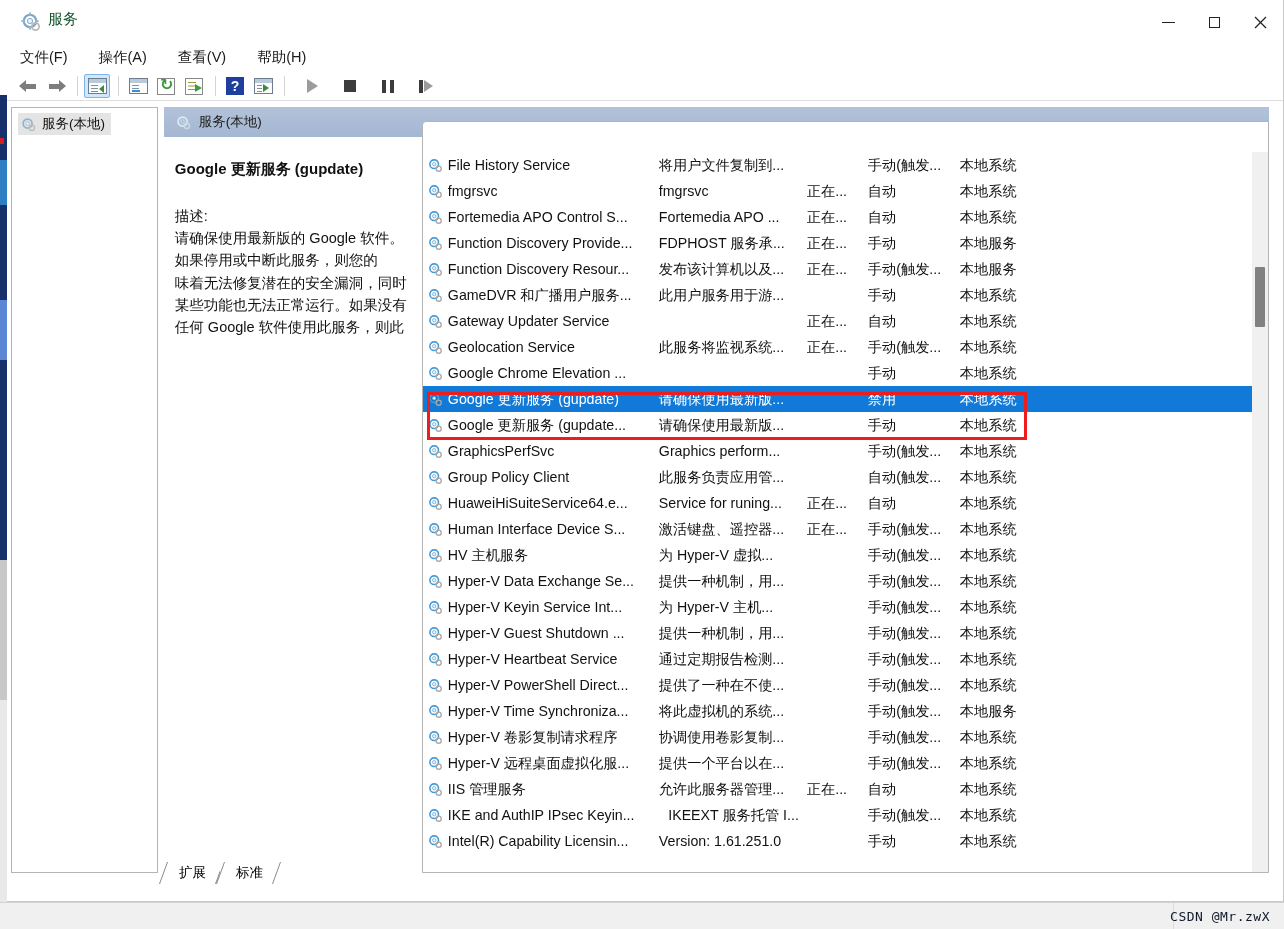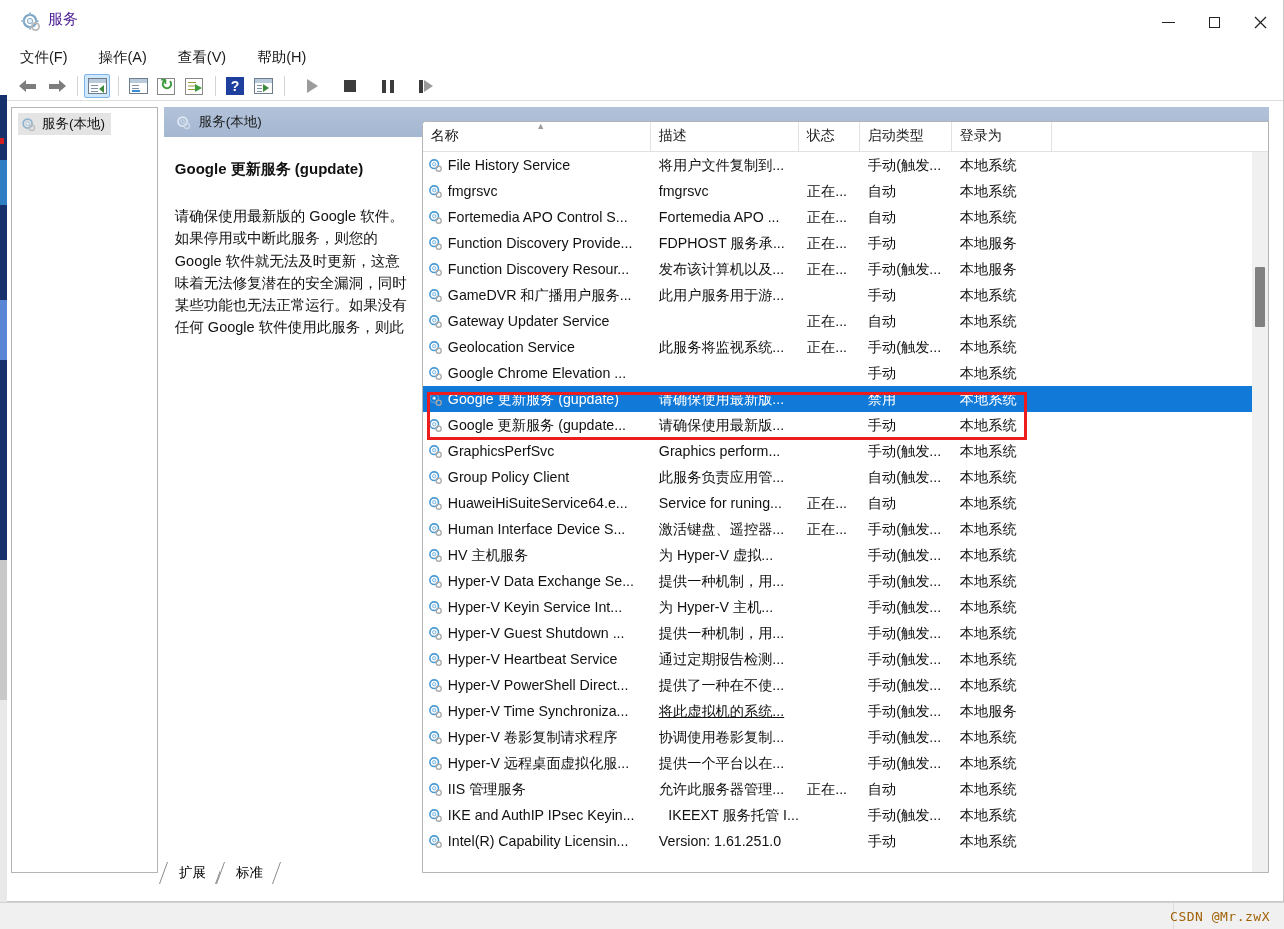--- a/index.html
+++ b/index.html
@@ -28,21 +28,21 @@
   .bg-sliver-red { position:absolute; left:0; top:138px; width:4px; height:6px; background:#d21f1f; }
 
   
   .window { position:absolute; left:7px; top:0; width:1277px; height:902px;
     background:#ffffff; border:1px solid #c8c8c8; border-top:none; border-left:none;
   }
 
   
   .titlebar { position:relative; height:45px; background:#ffffff; border-bottom:none; }
   .title-icon { position:absolute; left:14px; top:12px; width:20px; height:20px; }
-  .title-text { position:absolute; left:41px; top:10px; font-size:15px; color:#4c1d95; }
+  .title-text { position:absolute; left:41px; top:10px; font-size:15px; color:#14532d; }
   .wbtns { position:absolute; right:0; top:0; height:45px; display:flex; }
   .wbtn { width:46px; height:45px; display:flex; align-items:center; justify-content:center;
     font-size:15px; color:#222; cursor:default; }
   .sq { width:11px; height:11px; border:1.3px solid #222; }
   .dash { width:13px; height:1.3px; background:#222; }
 
   
   .menubar { position:relative; height:27px; background:#ffffff; padding-left:13px; display:flex; align-items:flex-start;}
   .menu-item { font-size:14.5px; color:#1b1b1b; padding:3px 10px 3px 0; margin-right:21px; cursor:default; }
 
@@ -147,21 +147,21 @@
   .tab { position:relative; height:22px; padding:2px 14px 0 16px; font-size:13.5px; color:#000000;
     background:#ffffff; cursor:default; }
   .tab::before { content:""; position:absolute; left:0; top:0; bottom:0; width:12px;
     border-left:1px solid #8a8a8a; transform:skewX(-20deg); }
   .tab::after { content:""; position:absolute; right:0; top:0; bottom:0; width:12px;
     border-right:1px solid #8a8a8a; transform:skewX(-20deg); }
 
   
   .statusbar { position:absolute; left:0; bottom:0; width:1284px; height:27px; background:#f0f0f0;
     border-top:1px solid #d2d2d2; }
-  .watermark { position:absolute; right:14px; top:6px; font-size:13px; color:#a16207;
+  .watermark { position:absolute; right:14px; top:6px; font-size:13px; color:#0f172a;
     font-family:"DejaVu Sans Mono","Liberation Mono",monospace; letter-spacing:.5px; }
   .sb-seg { position:absolute; right:110px; top:0; width:1px; height:27px; background:#dcdcdc; }
 </style>
 </head>
 <body>
 
 <div id="root">
 
   <div class="bg-sliver"></div>
   <div class="bg-sliver-red"></div>
@@ -281,37 +281,30 @@
             <circle cx="7" cy="7" r="4.8" fill="none" stroke="#dfe9f4" stroke-width="1.8"></circle>
             <circle cx="7" cy="7" r="1.9" fill="#a9bcd6" stroke="#dfe9f4" stroke-width=".8"></circle>
             <circle cx="11.6" cy="11.6" r="2.8" fill="none" stroke="#cfd9e6" stroke-width="1.4"></circle>
           </svg>
           <span class="lbl">服务(本地)</span>
         </div>
 
         <div class="descpane">
           <div class="desc-title">Google 更新服务 (gupdate)</div>
           <div class="desc-gap"></div>
+          <div class="desc-label">描述:</div>
           <div class="desc-text">请确保使用最新版的 Google 软件。</div>
           <div class="desc-text">如果停用或中断此服务，则您的</div>
-          <div class="desc-text">Google 软件就无法及时更新，这意</div>
           <div class="desc-text">味着无法修复潜在的安全漏洞，同时</div>
           <div class="desc-text">某些功能也无法正常运行。如果没有</div>
           <div class="desc-text">任何 Google 软件使用此服务，则此</div>
         </div>
 
         <div class="rp-body">
           <div class="list">
-            <div class="colhdr" id="colhdr">
-                <div class="c" style="width: 228px;"><span>名称</span><span class="sortmark">▲</span></div>
-                <div class="c" style="width: 148px;"><span>描述</span></div>
-                <div class="c" style="width: 61px;"><span>状态</span></div>
-                <div class="c" style="width: 92px;"><span>启动类型</span></div>
-                <div class="c" style="width: 100px;"><span>登录为</span></div>
-              </div>
             <div class="rows" id="rows">
                 <div class="row">
                   <div class="cell name" style="width: 228px;">
                     <span class="gear"><svg viewBox="0 0 16 16" width="15" height="15">
                         <circle cx="6.6" cy="6.6" r="4.6" fill="none" stroke="#4a9ad4" stroke-width="1.7"></circle>
                         <circle cx="6.6" cy="6.6" r="1.8" fill="#eaf4fb" stroke="#4a9ad4" stroke-width=".7"></circle>
                         <circle cx="11.4" cy="11.4" r="2.7" fill="none" stroke="#a8a8a8" stroke-width="1.4"></circle>
                       </svg></span>
                     <span>File History Service</span>
                   </div>
@@ -602,21 +595,21 @@
                 </div>
                 <div class="row">
                   <div class="cell name" style="width: 228px;">
                     <span class="gear"><svg viewBox="0 0 16 16" width="15" height="15">
                         <circle cx="6.6" cy="6.6" r="4.6" fill="none" stroke="#4a9ad4" stroke-width="1.7"></circle>
                         <circle cx="6.6" cy="6.6" r="1.8" fill="#eaf4fb" stroke="#4a9ad4" stroke-width=".7"></circle>
                         <circle cx="11.4" cy="11.4" r="2.7" fill="none" stroke="#a8a8a8" stroke-width="1.4"></circle>
                       </svg></span>
                     <span>Hyper-V Time Synchroniza...</span>
                   </div>
-                  <div class="cell" style="width: 148px; text-decoration: underline;">将此虚拟机的系统...</div>
+                  <div class="cell" style="width: 148px;">将此虚拟机的系统...</div>
                   <div class="cell" style="width: 61px;"></div>
                   <div class="cell" style="width: 92px;">手动(触发...</div>
                   <div class="cell" style="width: 100px;">本地服务</div>
                 </div>
                 <div class="row">
                   <div class="cell name" style="width: 228px;">
                     <span class="gear"><svg viewBox="0 0 16 16" width="15" height="15">
                         <circle cx="6.6" cy="6.6" r="4.6" fill="none" stroke="#4a9ad4" stroke-width="1.7"></circle>
                         <circle cx="6.6" cy="6.6" r="1.8" fill="#eaf4fb" stroke="#4a9ad4" stroke-width=".7"></circle>
                         <circle cx="11.4" cy="11.4" r="2.7" fill="none" stroke="#a8a8a8" stroke-width="1.4"></circle>

